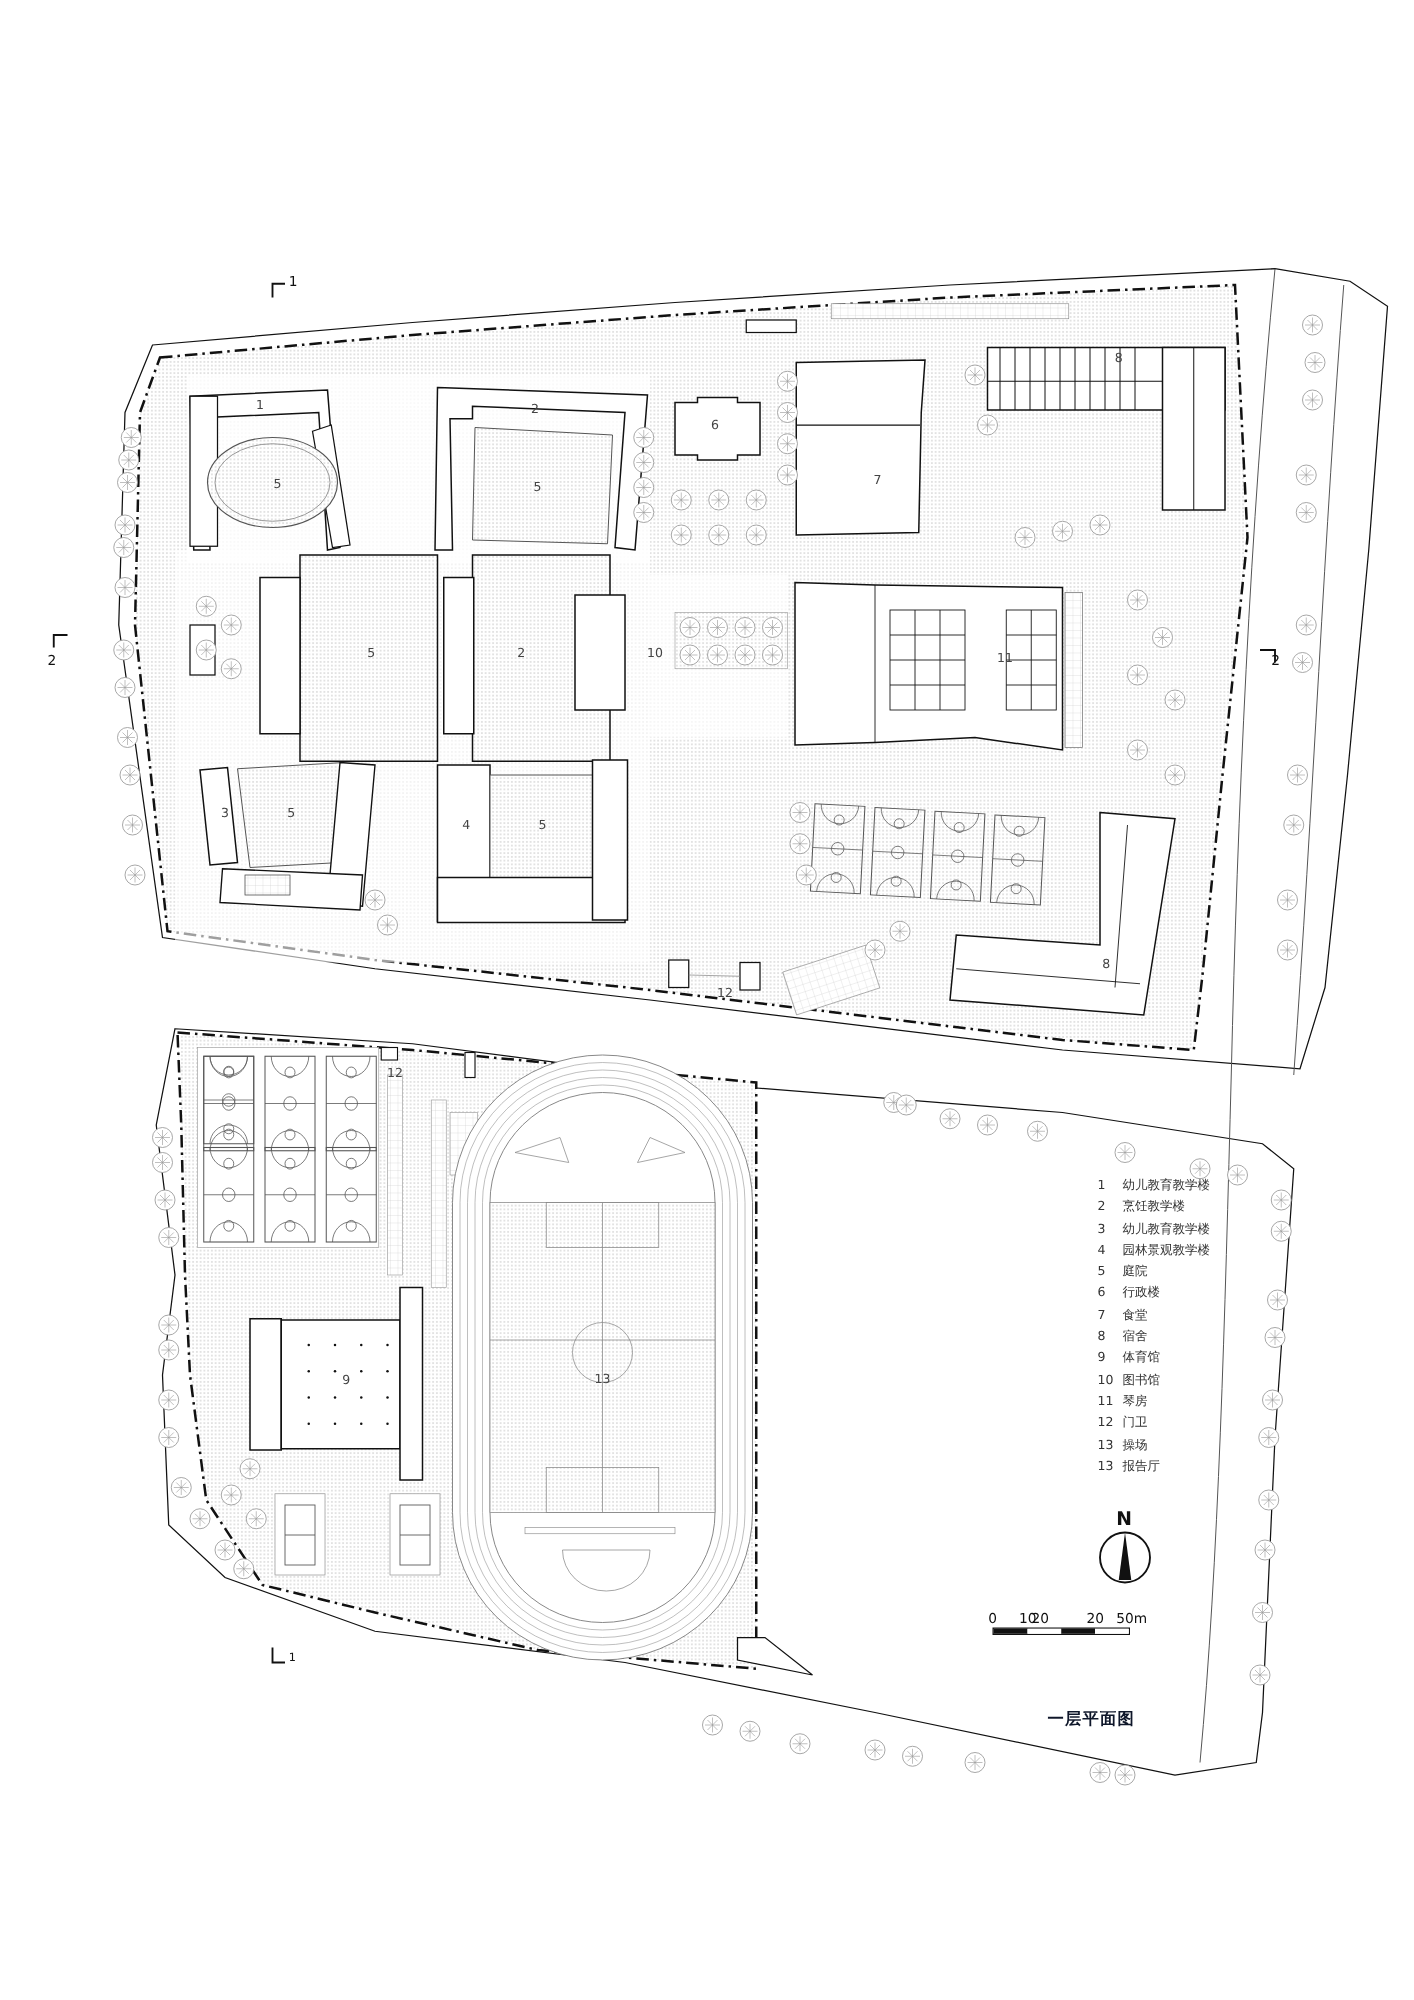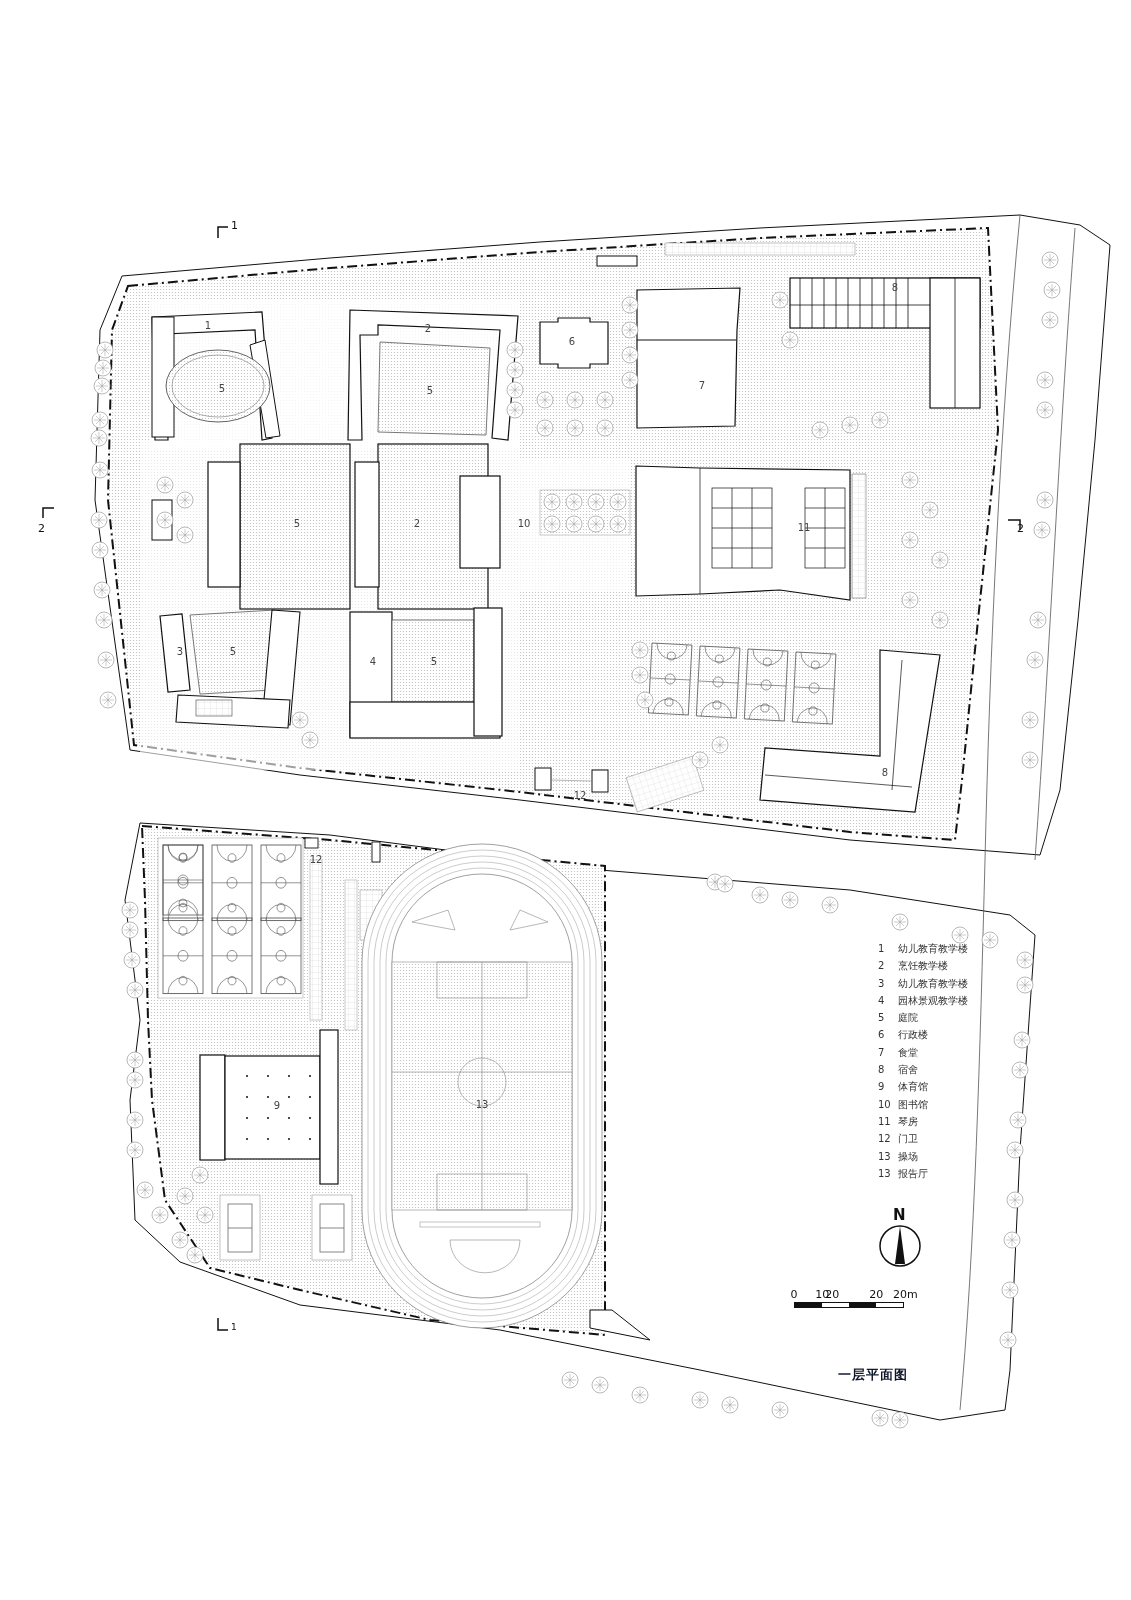--- a/index.html
+++ b/index.html
@@ -459,21 +459,21 @@
   </div>
 
 <span class="north-n">N</span>
 
 <div class="scale">
   <div class="scale-labels">
     <span style="left:2px">0</span>
     <span style="left:28px">10</span>
     <span style="left:38px">20</span>
     <span style="left:82px">20</span>
-    <span style="left:108px">20m</span>
+    <span style="left:108px">50m</span>
   </div>
   <div class="scale-bar">
     <div style="background:#111"></div>
       <div style="background:#fff"></div>
       <div style="background:#111"></div>
       <div style="background:#fff"></div>
   </div>
 </div>
 
 <div class="title">一层平面图</div>

